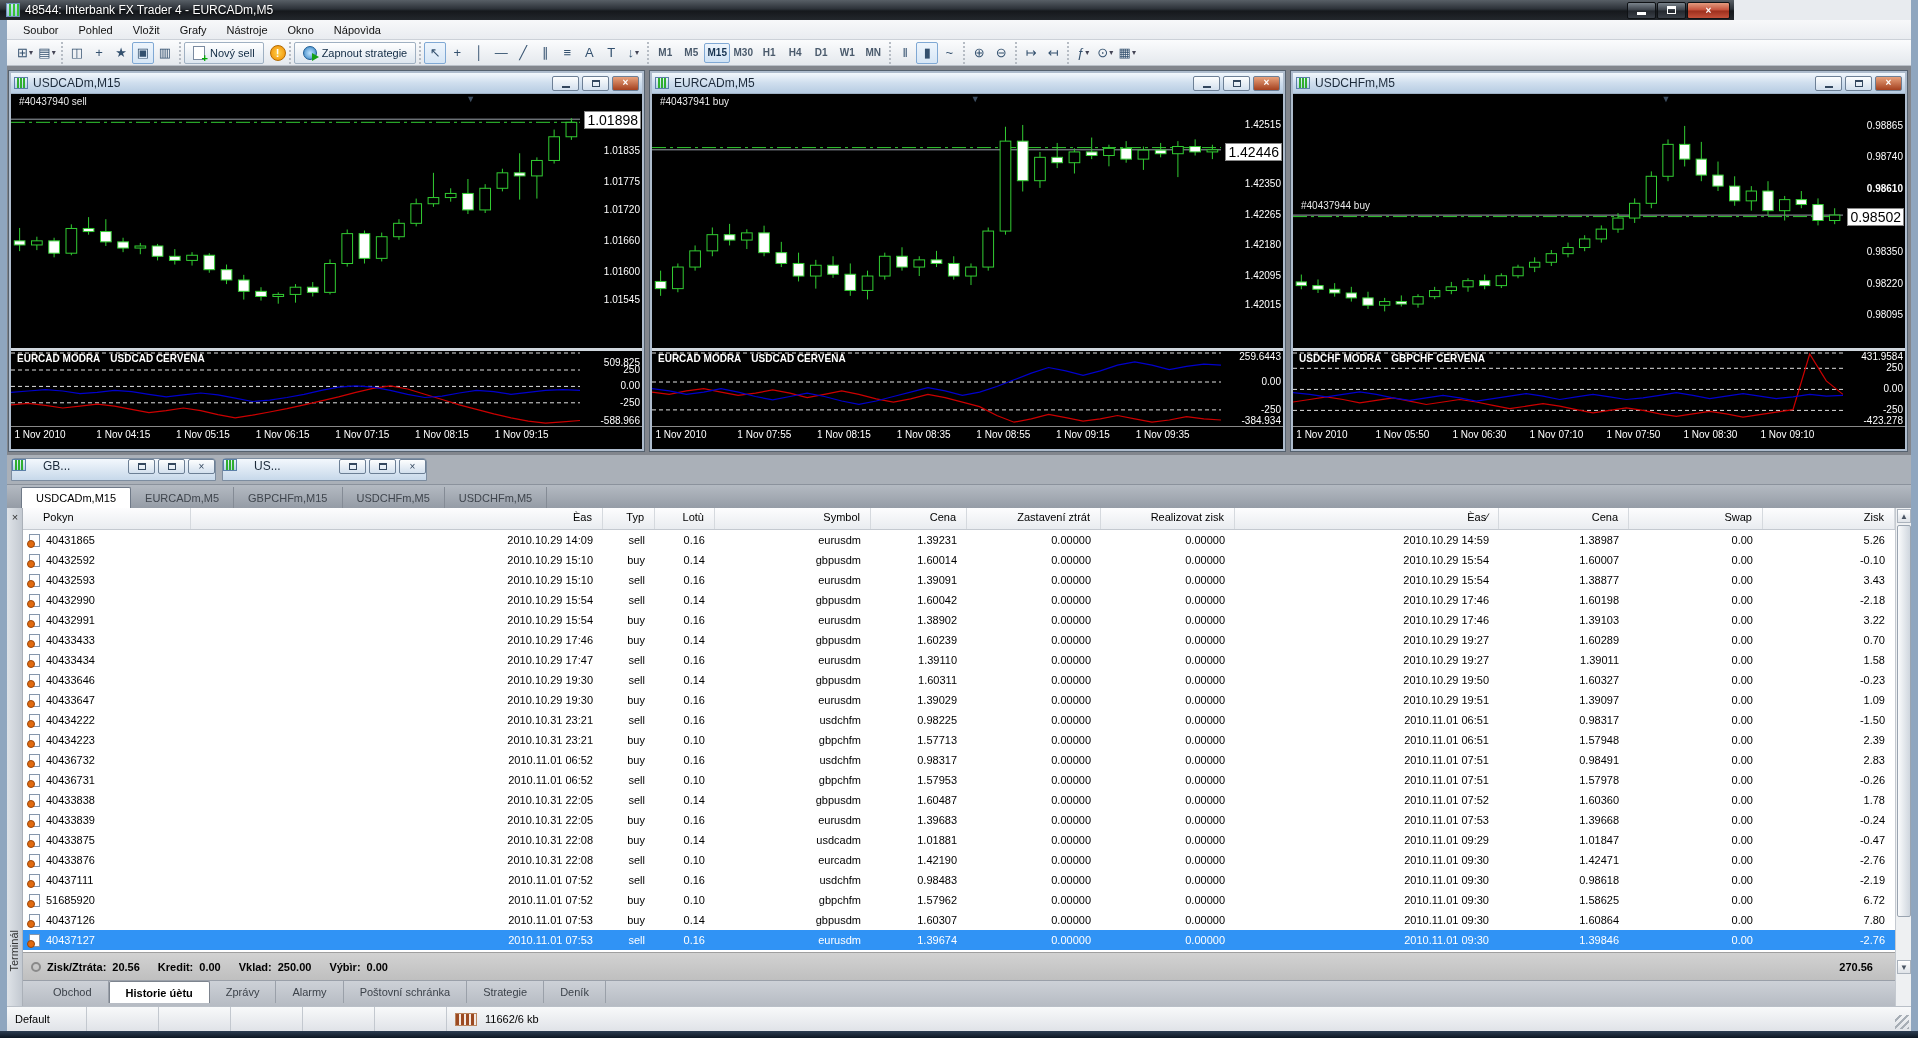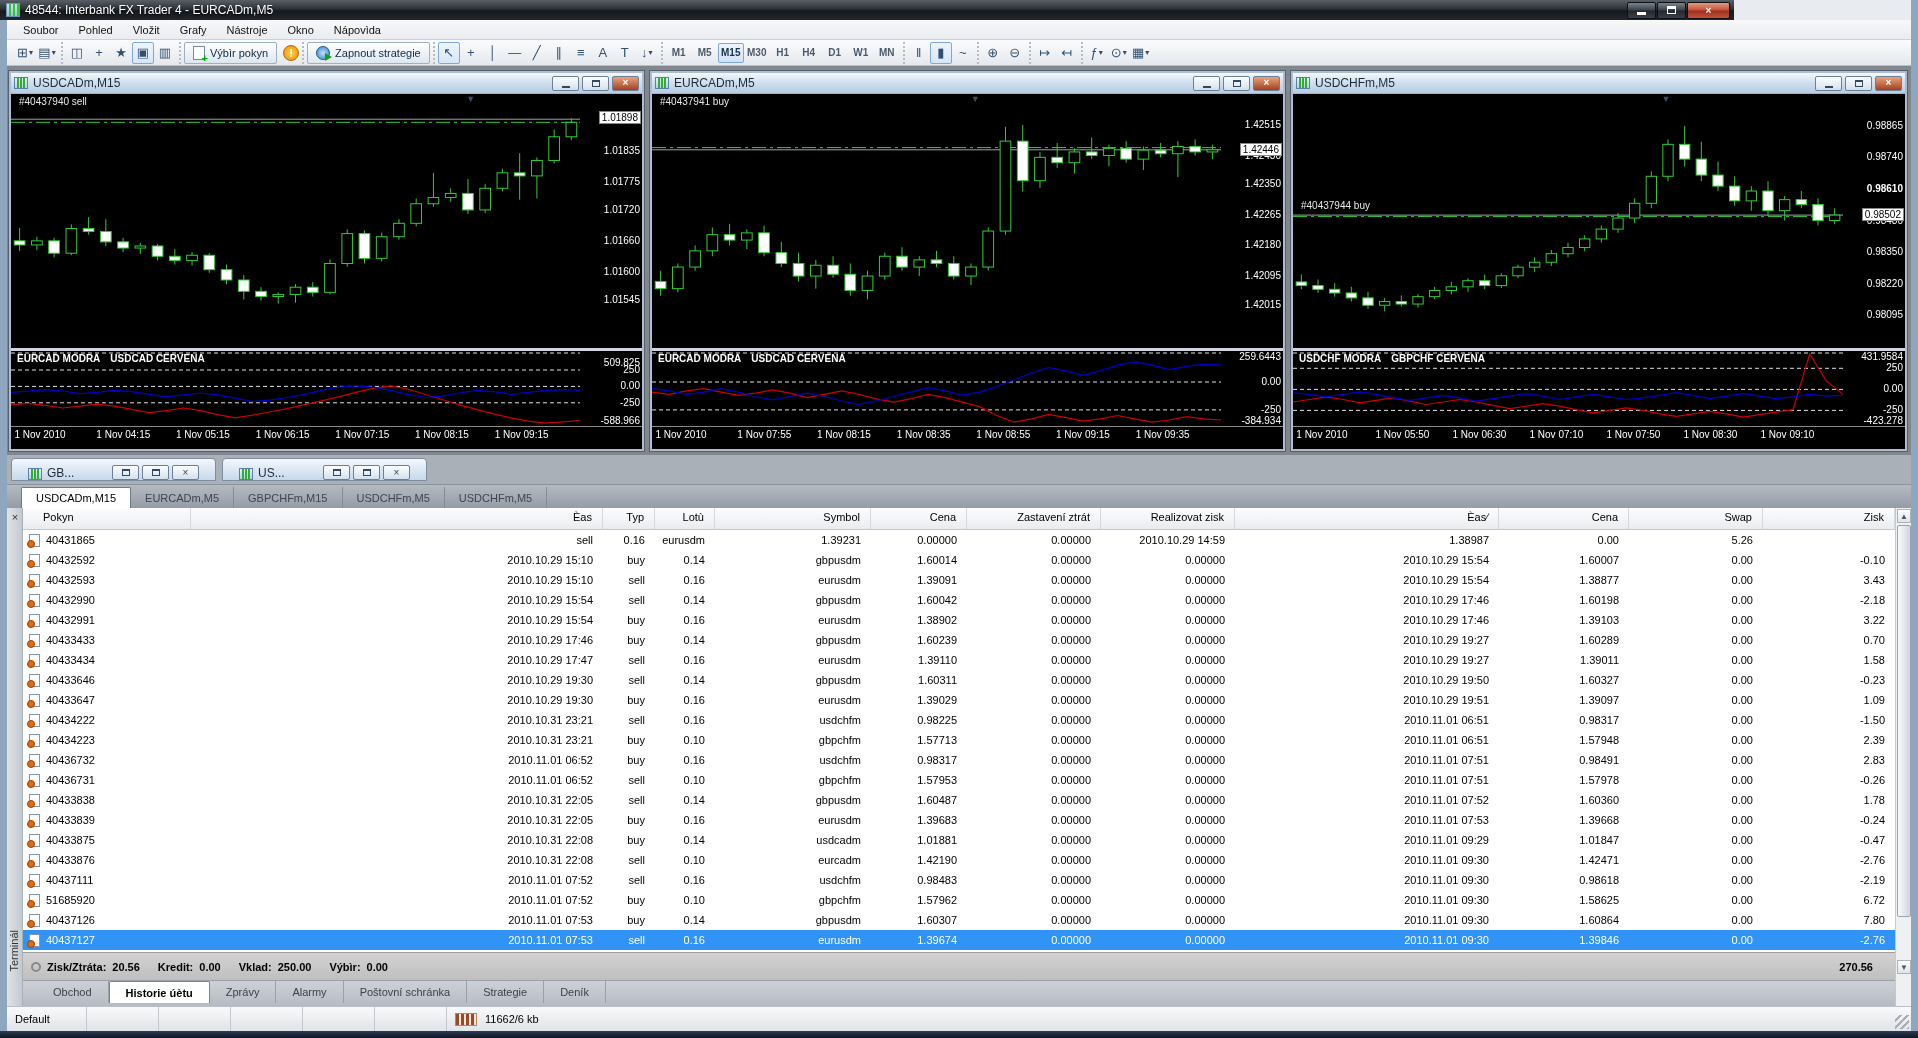--- a/index.html
+++ b/index.html
@@ -63,29 +63,29 @@
       background:linear-gradient(#fdfefe,#d3e0ee); display:flex; align-items:center; justify-content:center; color:#33475e; font-size:10px; line-height:10px; }
   .cw-btn.close { background:linear-gradient(#e8a27c,#a4401f); color:#fff; font-weight:bold; }
   .cw-g-min { display:block; width:8px; height:2px; background:#33475e; margin-top:7px; }
   .cw-g-max { display:block; width:8px; height:7px; border:1px solid #33475e; border-top-width:2px; }
   .cw-body { position:relative; margin:0 2px 2px 2px; background:#000; }
   .cw-main { position:relative; }
   .cw-sub { position:relative; border-top:3px solid #cfd6dd; }
   .cw-time { position:relative; height:16px; border-top:1px solid #888; }
   .cw-time span { position:absolute; top:2px; color:#fff; font-size:10px; white-space:nowrap; }
   .px-label { position:absolute; right:2px; color:#fff; font-size:10px; }
-  .px-marker { position:absolute; right:1px; background:#fff; color:#000; font-size:10px; padding:0 2px; border:1px solid #888; }
+  .px-marker { position:absolute; right:1px; background:#fff; color:#000; font-size:14px; padding:0 2px; border:1px solid #888; }
   .trade-label { position:absolute; color:#e8e8e8; font-size:10px; white-space:nowrap; }
   .sub-label { position:absolute; left:6px; top:2px; color:#fff; font-size:10px; font-weight:bold; }
   .sub-tick { position:absolute; right:2px; color:#fff; font-size:10px; }
   .scroll-marker { position:absolute; top:0; color:#3d4e61; font-size:9px; }
   
   .minbar { position:absolute; left:0; top:455px; width:1904px; height:29px; background:#aab0b8; display:flex; gap:6px; padding:3px 0 0 4px; }
   .miniwin { width:205px; height:23px; border:1px solid #7d8da0; border-radius:4px 4px 0 0;
-      background:linear-gradient(#f3f8fd,#c7d8ea); display:flex; align-items:flex-end; padding:0 16px; gap:0; }
+      background:linear-gradient(#f3f8fd,#c7d8ea); display:flex; align-items:flex-start; padding:0 0; gap:12px; }
   .miniwin .cw-text { font-size:12px; color:#1c2a3a; }
   .chart-tabs { position:absolute; left:0; top:484px; width:1904px; height:24px;
       background:linear-gradient(#b4bac2,#959ca6); display:flex; align-items:flex-end; padding-left:14px; border-top:1px solid #8b929c; }
   .ctab { height:21px; display:flex; align-items:center; padding:0 14px; font-size:11px; color:#3f454d; border-right:1px solid #848b95; }
   .ctab.active { background:#fff; color:#000; border:1px solid #6f7987; border-bottom:none; border-radius:2px 2px 0 0; }
   
   .terminal { position:absolute; left:0; top:508px; width:1904px; height:498px; background:#fff; display:flex; }
   .term-side { position:relative; width:16px; background:linear-gradient(90deg,#dfe3e8,#c3c9d1); border-right:1px solid #aab0b8; }
   .term-close { position:absolute; left:2px; top:4px; width:12px; height:12px; color:#333; font-size:11px; line-height:11px; text-align:center; }
   .term-vlabel { position:absolute; left:1px; bottom:34px; writing-mode:vertical-rl; transform:rotate(180deg); color:#333; font-size:11px; }
@@ -181,21 +181,21 @@
         <span class="tb pressed">
           <span>▣</span>
         </span>
         <span class="tb">
           <span>▥</span>
         </span>
       </div>
       <div class="tb-group">
         <span class="tb-label-btn">
           <span class="ico-neworder"></span>
-          <span>Výbìr pokyn</span>
+          <span>Nový sell</span>
         </span>
         <span class="ico-warn" style="margin-left: 6px;">!</span>
       </div>
       <div class="tb-group">
         <span class="tb-label-btn">
           <span class="ico-globe"></span>
           <span>Zapnout strategie</span>
         </span>
       </div>
       <div class="tb-group">
@@ -714,20 +714,23 @@
           <span class="hc">Swap</span>
           <span class="hc">Zisk</span>
         </div>
       <div class="t-rows">
           <div class="t-row">
             <span class="c first">
               <span class="ord-ico"></span>
               <span>40431865</span>
             </span>
             <span class="c">
+              <span>2010.10.29 14:09</span>
+            </span>
+            <span class="c">
               <span>sell</span>
             </span>
             <span class="c">
               <span>0.16</span>
             </span>
             <span class="c">
               <span>eurusdm</span>
             </span>
             <span class="c">
               <span>1.39231</span>

